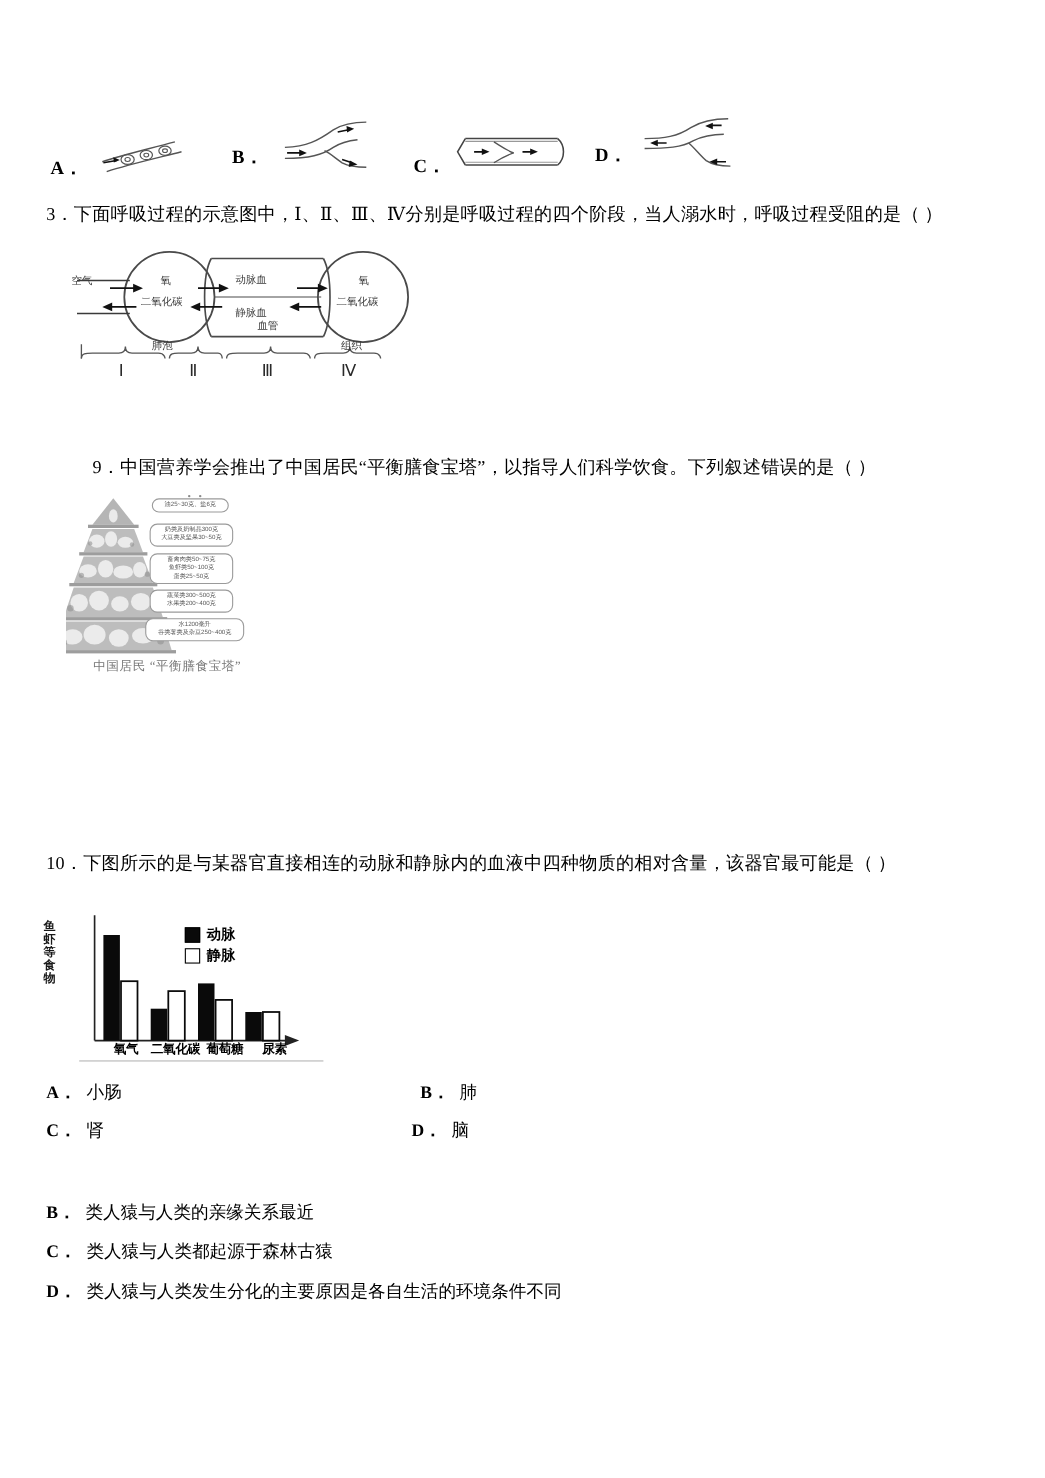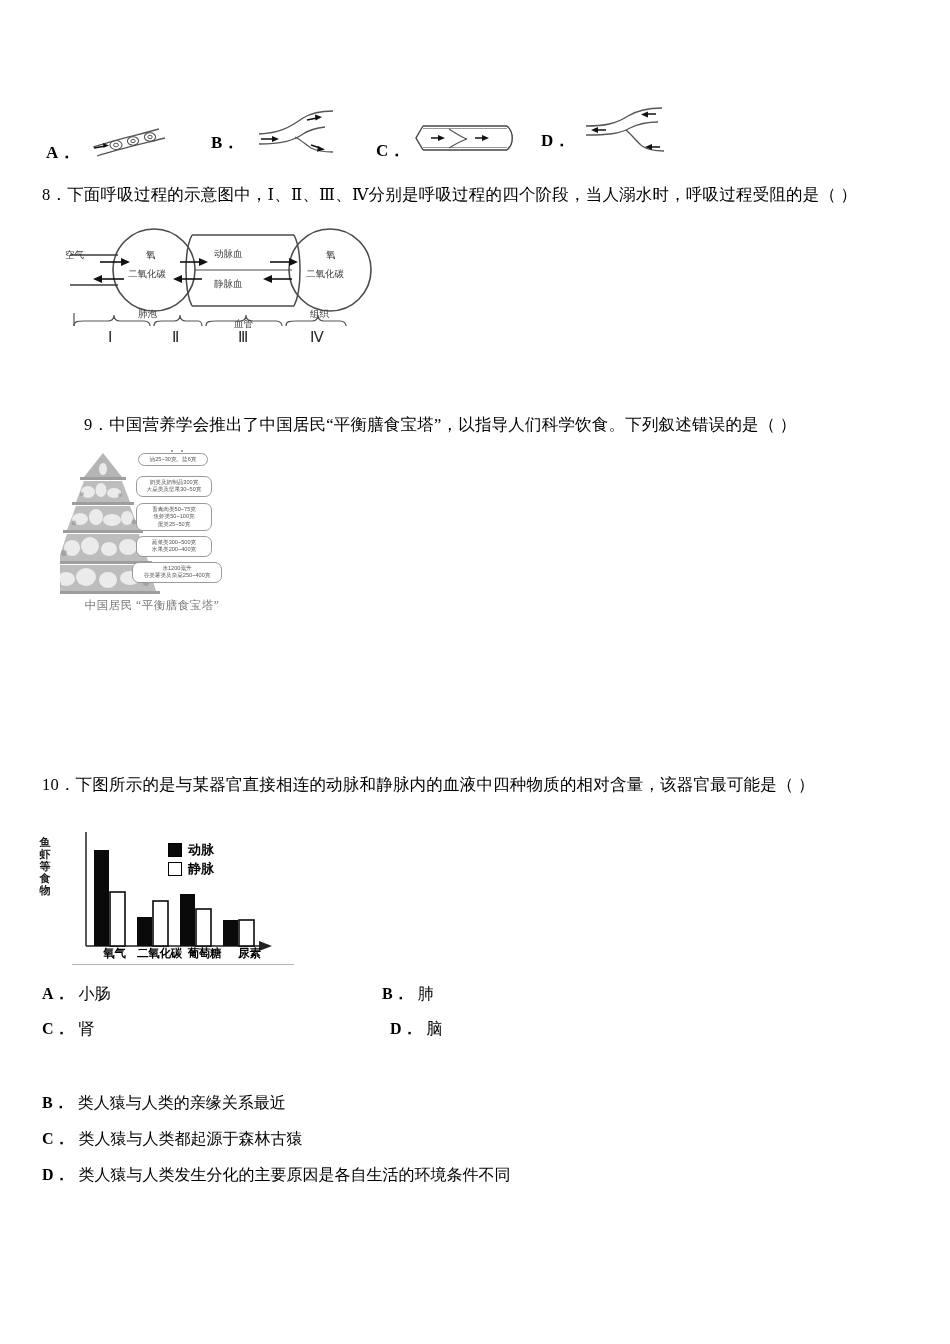--- a/index.html
+++ b/index.html
@@ -209,21 +209,21 @@
           <polygon points="15,28 22,25 22,31" fill="#111"></polygon>
           <line x1="80" y1="12" x2="70" y2="12" stroke="#111" stroke-width="1.5"></line>
           <polygon points="65,12.5 72,9.5 72,15.5" fill="#111"></polygon>
           <line x1="84" y1="45" x2="74" y2="45" stroke="#111" stroke-width="1.5"></line>
           <polygon points="69,45 76,42 76,48" fill="#111"></polygon>
         </svg>
       </span>
     </div>
   </div>
 
-  <div id="q8-stem" class="qline">8．下面呼吸过程的示意图中，Ⅰ、Ⅱ、Ⅲ、Ⅳ分别是呼吸过程的四个阶段，当人溺水时，呼吸过程受阻的是（ ）</div>
+  <div id="q8-stem" class="qline">3．下面呼吸过程的示意图中，Ⅰ、Ⅱ、Ⅲ、Ⅳ分别是呼吸过程的四个阶段，当人溺水时，呼吸过程受阻的是（ ）</div>
 
   <div id="q8-figure">
     <svg viewBox="0 0 320 140" width="320" height="140">
 
       <circle cx="92" cy="48" r="41" stroke="#4a4a4a" stroke-width="1.6" fill="none"></circle>
 
       <circle cx="268" cy="48" r="41" stroke="#4a4a4a" stroke-width="1.6" fill="none"></circle>
 
       <path d="M130,13 L232,13" stroke="#4a4a4a" stroke-width="1.5" fill="none"></path>
       <path d="M130,84 L232,84" stroke="#4a4a4a" stroke-width="1.5" fill="none"></path>
@@ -258,21 +258,21 @@
     </svg>
 
     <span class="figtext" style="left:3px; top:27px;">空气</span>
     <span class="figtext" style="left:84px; top:27px;">氧</span>
     <span class="figtext" style="left:66px; top:46px;">二氧化碳</span>
     <span class="figtext" style="left:152px; top:26px;">动脉血</span>
     <span class="figtext" style="left:152px; top:56px;">静脉血</span>
     <span class="figtext" style="left:264px; top:27px;">氧</span>
     <span class="figtext" style="left:244px; top:46px;">二氧化碳</span>
     <span class="figtext" style="left:76px; top:86px;">肺泡</span>
-    <span class="figtext" style="left:172px; top:96px;">血管</span>
+    <span class="figtext" style="left:172px; top:68px;">血管</span>
     <span class="figtext" style="left:248px; top:86px;">组织</span>
 
     <span class="roman" style="left:46px;  top:106px;">Ⅰ</span>
     <span class="roman" style="left:110px; top:106px;">Ⅱ</span>
     <span class="roman" style="left:176px; top:106px;">Ⅲ</span>
     <span class="roman" style="left:248px; top:106px;">Ⅳ</span>
   </div>
 
 
   <div id="q9-stem" class="qline">9．中国营养学会推出了中国居民“平衡膳食宝塔”，以指导人们科学饮食。下列叙述错误的是（      ）</div>
@@ -392,21 +392,21 @@
         <span class="ol">A．</span><span>小肠</span>
       </span>
       <span class="optcell listopt" style="left:340px; line-height:22px;">
         <span class="ol">B．</span><span>肺</span>
       </span>
     </div>
     <div class="optrow" style="height:35px;">
       <span class="optcell listopt" style="left:0px; line-height:22px;">
         <span class="ol">C．</span><span>肾</span>
       </span>
-      <span class="optcell listopt" style="left:348px; line-height:22px;text-align:right;">
+      <span class="optcell listopt" style="left:332px; line-height:22px;text-align:right;">
         <span class="ol">D．</span><span>脑</span>
       </span>
     </div>
   </div>
 
 
   <div id="q11-options">
     <div class="listopt">
       <span class="ol">B．</span><span>类人猿与人类的亲缘关系最近</span>
     </div>

